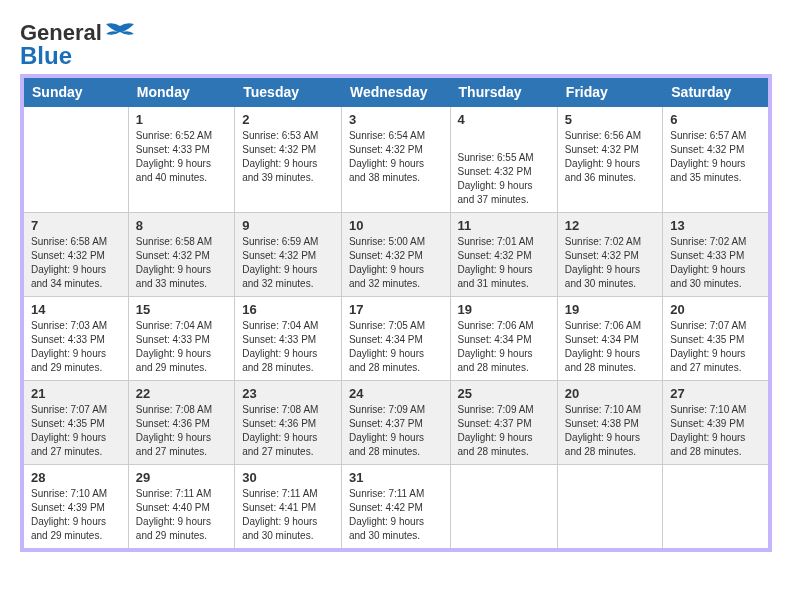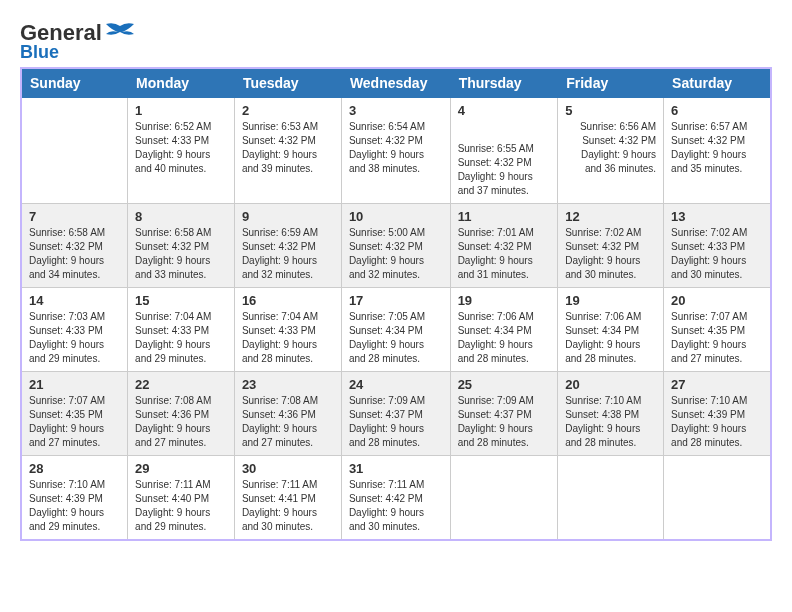--- a/index.html
+++ b/index.html
@@ -29,21 +29,21 @@
       font-weight: normal;
       color: #333;
     }
     .location-title {
       font-size: 16px;
       color: #555;
     }
     .calendar {
       width: 100%;
       border-collapse: collapse;
-      border: 2px solid #c4b5fd;
+      border: 4px solid #c4b5fd;
     }
     .calendar th {
       background-color: #2e75b6;
       color: #fff;
       text-align: left;
       padding: 6px 8px;
       font-size: 14px;
       border: 1px solid #2e75b6;
     }
     .calendar td {
@@ -79,21 +79,21 @@
 <body>
 
 <div class="header-area">
   <div class="logo">
     <div style="display:flex; align-items:center;">
       <span style="font-size:22px; font-weight:bold; color:#333;">General</span>
       <svg width="32" height="22" viewBox="0 0 32 22" style="margin: 0 2px;">
         <path d="M16 4 Q22 0 30 2 Q24 8 18 10 Q26 8 30 12 Q22 14 16 10 Q10 14 2 12 Q6 8 14 10 Q8 8 2 2 Q10 0 16 4Z" fill="#1a6fbb"></path>
       </svg>
     </div>
-    <span style="font-size:18px; font-weight:bold; color:#1a6fbb; margin-top:-4px;">Blue</span>
+    <span style="font-size:24px; font-weight:bold; color:#1a6fbb; margin-top:-4px;">Blue</span>
   </div>
 </div>
 
 <table class="calendar">
   <thead>
     <tr>
     <th>Sunday</th>
         <th>Monday</th>
         <th>Tuesday</th>
         <th>Wednesday</th>
@@ -128,21 +128,21 @@
         </td>
         <td>
           <span class="day-num">4</span>
           <div class="day-info" style="white-space: pre-line; margin-top: 24px;">Sunrise: 6:55 AM
 Sunset: 4:32 PM
 Daylight: 9 hours
 and 37 minutes.</div>
         </td>
         <td>
           <span class="day-num">5</span>
-          <div class="day-info" style="white-space: pre-line; text-align: right;">Sunrise: 6:56 AM
+          <div class="day-info" style="white-space: pre-line;">Sunrise: 6:56 AM
 Sunset: 4:32 PM
 Daylight: 9 hours
 and 36 minutes.</div>
         </td>
         <td>
           <span class="day-num">6</span>
           <div class="day-info" style="white-space: pre-line;">Sunrise: 6:57 AM
 Sunset: 4:32 PM
 Daylight: 9 hours
 and 35 minutes.</div>

